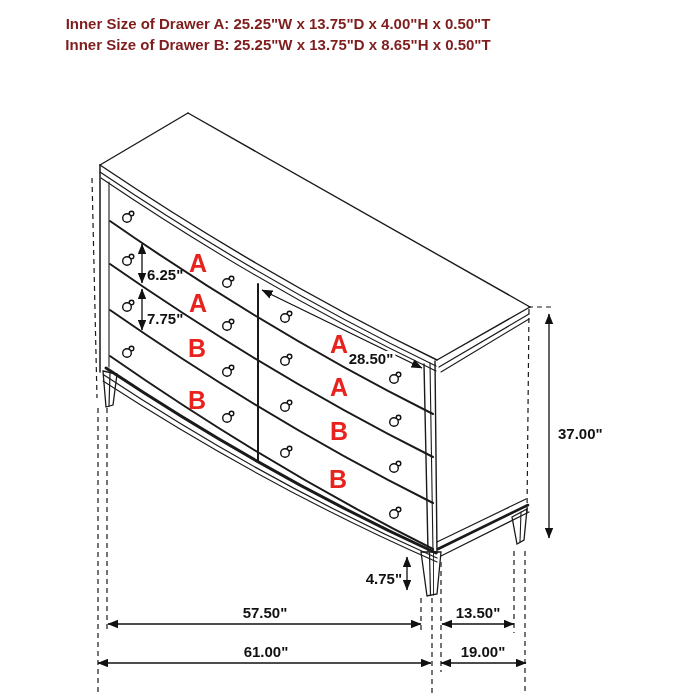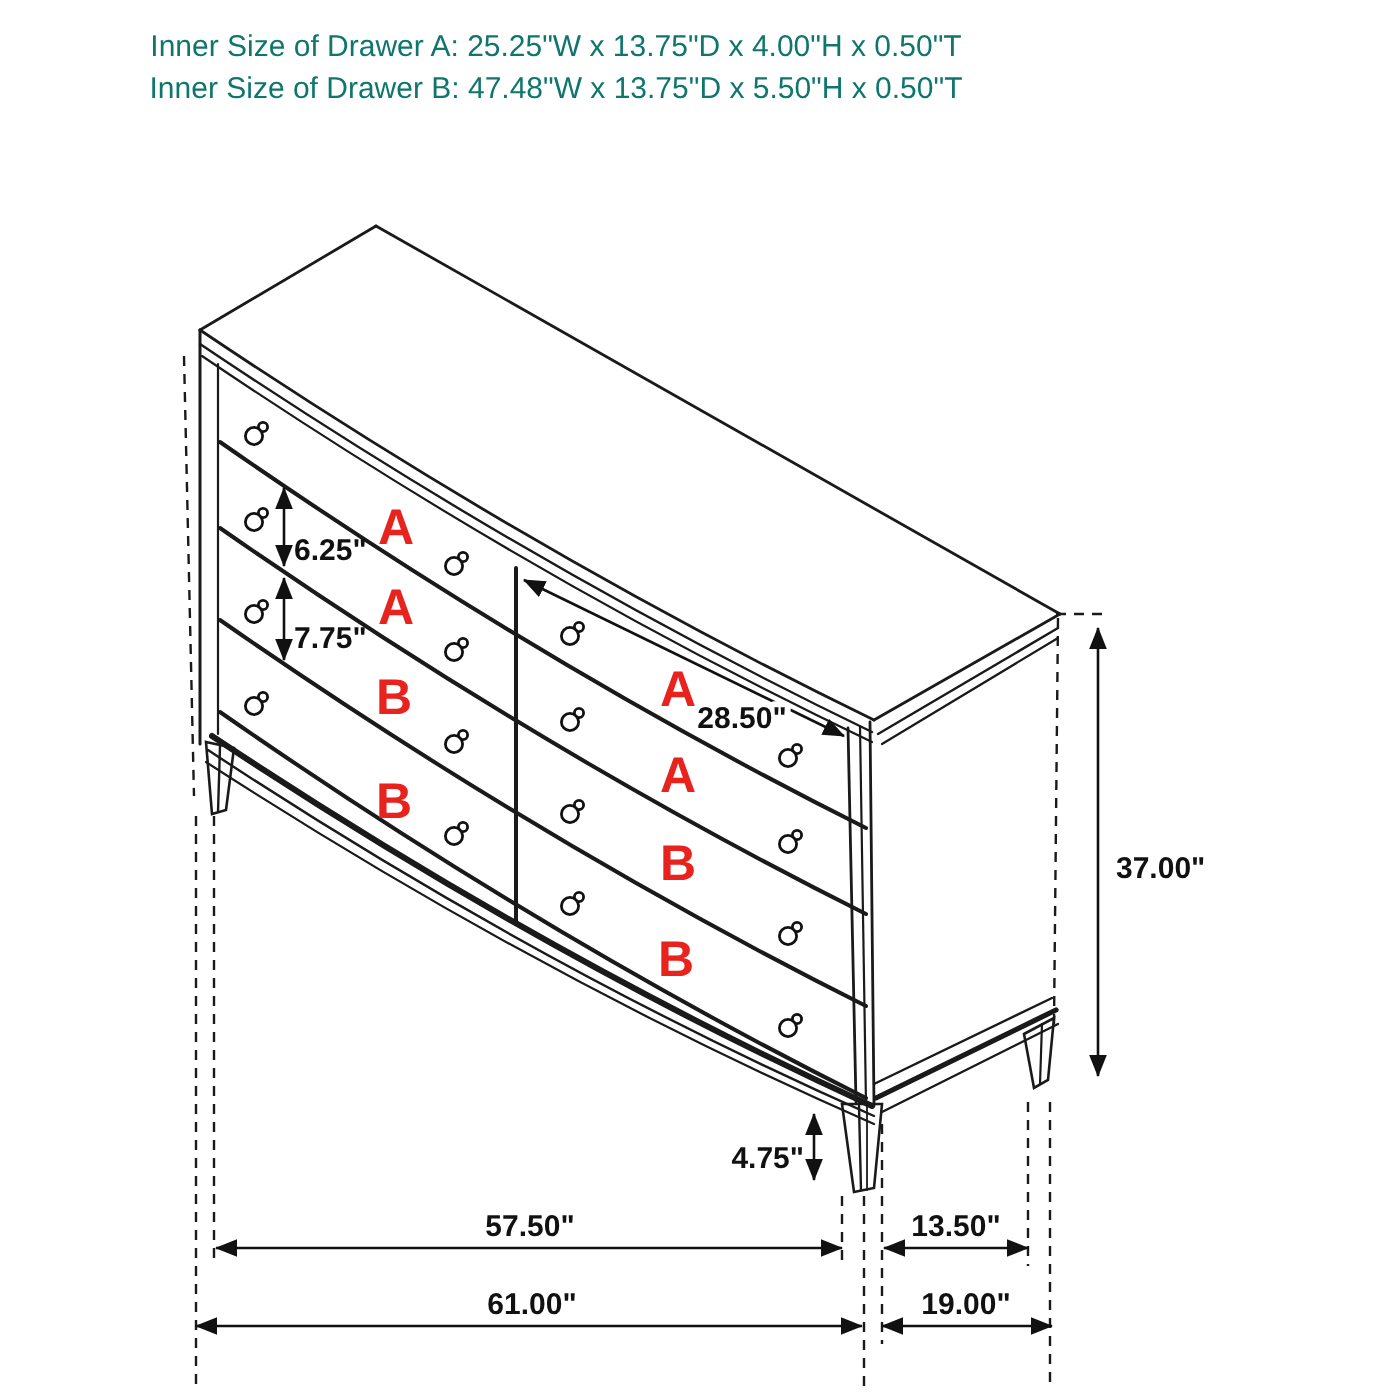--- a/index.html
+++ b/index.html
@@ -1,19 +1,19 @@
 <!DOCTYPE html>
 <html><head>
 <meta charset="utf-8">
 <style>
   html,body{margin:0;padding:0;}
   body{width:700px;height:700px;background:#ffffff;position:relative;
        font-family:"Liberation Sans",sans-serif;overflow:hidden;}
   .header{position:absolute;top:13px;left:0;width:556px;text-align:center;
-          font-weight:normal;font-size:15px;line-height:21px;color:#0f766e;}
+          font-weight:bold;font-size:15px;line-height:21px;color:#7f1d1d;}
   .fig{position:absolute;top:0;left:0;}
   .fill{fill:#ffffff;stroke:none;}
   .ln{stroke:#1a1a1a;fill:none;stroke-linecap:round;}
   .w09{stroke-width:0.9}.w11{stroke-width:1.1}.w12{stroke-width:1.2}
   .w13{stroke-width:1.3}.w14{stroke-width:1.4}.w15{stroke-width:1.5}
   .w2{stroke-width:2}.w26{stroke-width:2.6}.w3{stroke-width:3}
   .dash{stroke:#1a1a1a;fill:none;stroke-width:1.2;stroke-dasharray:5 4;}
   .dimln{stroke:#111;fill:none;stroke-width:1.3;
          marker-start:url(#ah);marker-end:url(#ah);}
   .knob{stroke:#111;fill:#fff;stroke-width:1.4;}
@@ -22,21 +22,21 @@
   text.halo{paint-order:stroke;stroke:#ffffff;stroke-width:6px;stroke-linejoin:round;}
   text.red{font-family:"Liberation Sans",sans-serif;font-weight:bold;
            font-size:25px;fill:#e8221d;text-anchor:middle;}
   .mid{text-anchor:middle}.end{text-anchor:end}
 </style>
 </head>
 <body>
 
 <div class="header">
   <div>Inner Size of Drawer A: 25.25"W x 13.75"D x 4.00"H x 0.50"T</div>
-  <div>Inner Size of Drawer B: 47.48"W x 13.75"D x 5.50"H x 0.50"T</div>
+  <div>Inner Size of Drawer B: 25.25"W x 13.75"D x 8.65"H x 0.50"T</div>
 </div>
 
 <svg class="fig" width="700" height="700" viewBox="0 0 700 700">
   <defs>
     <marker id="ah" viewBox="0 0 10 8" refX="9.5" refY="4" markerWidth="8.5" markerHeight="6.8" orient="auto-start-reverse">
       <path d="M0 0 L10 4 L0 8 Z" fill="#111"></path>
     </marker>
   </defs>
 
   <g>

